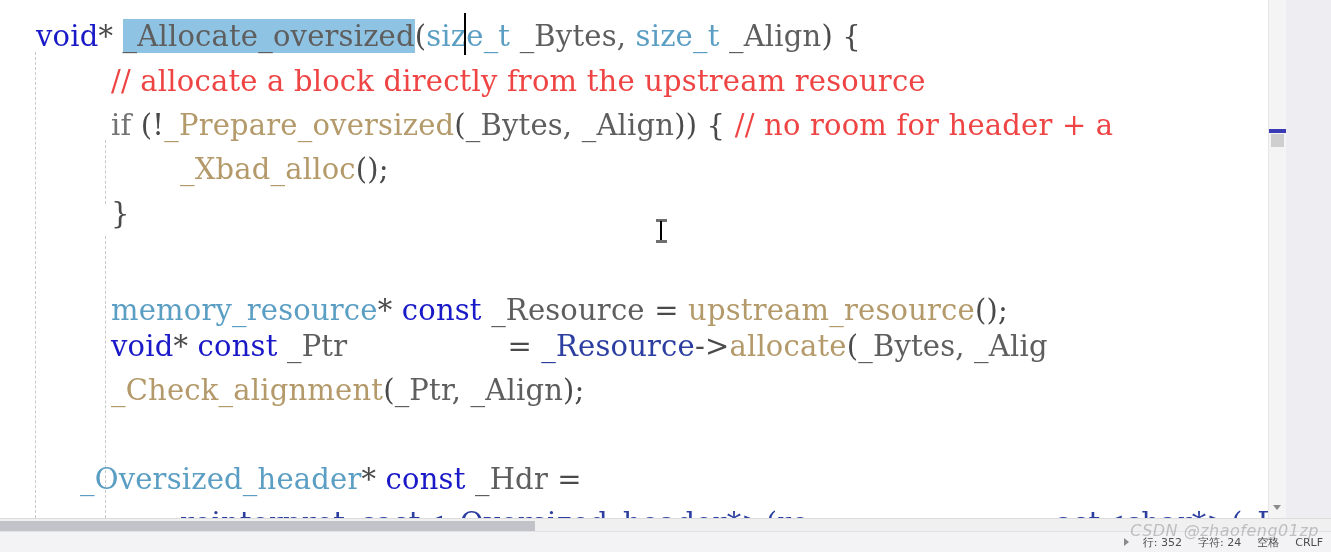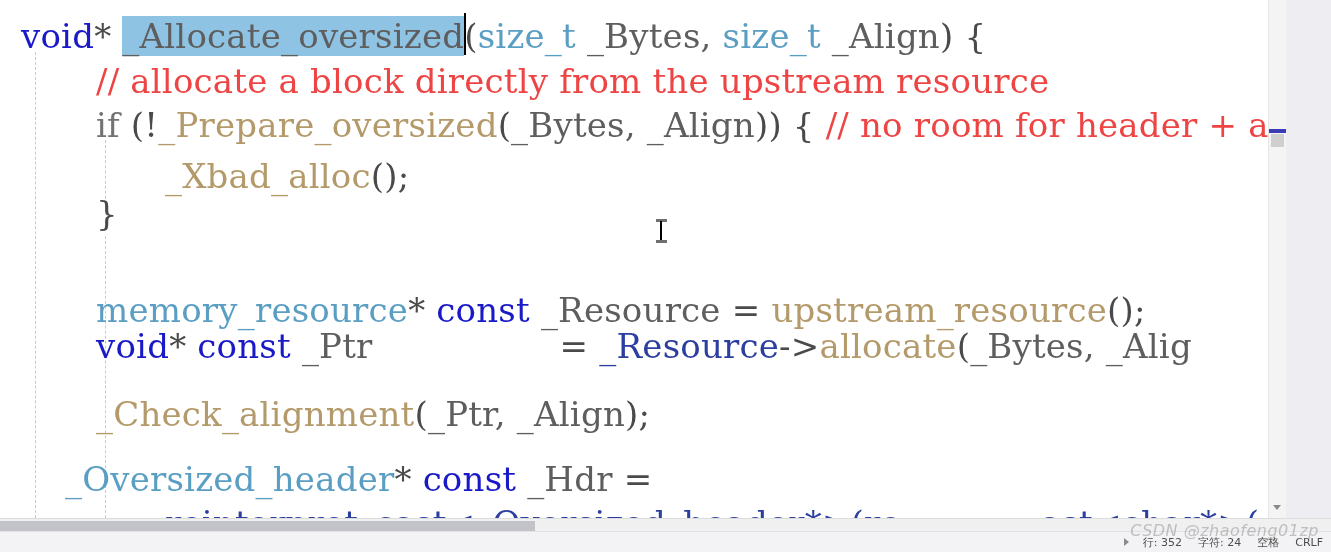--- a/index.html
+++ b/index.html
@@ -37,24 +37,24 @@
   
   .indent-guide {
     position: absolute;
     width: 0;
     border-left: 1px dashed #c9c9c9;
   }
 
   
   .code-line {
     position: absolute;
-    left: 1px;
+    left: 16px;
     white-space: pre;
     font-family: "DejaVu Serif", serif;
-    font-size: 34px;
+    font-size: 29px;
     line-height: 44px;
     letter-spacing: 0.2px;
     color: #4a4a4a;
   }
 
   
   .t-kw      { color: #1919c8; }            
   .t-ctrl    { color: #737373; }            
   .t-comment { color: #ef4444; }            
   .t-type    { color: #5b9ec4; }            
@@ -201,25 +201,25 @@
     <div id="indent-guides">
         <div class="indent-guide" style="left: 35px; top: 52px; height: 466px;"></div>
         <div class="indent-guide" style="left: 105px; top: 140px; height: 64px;"></div>
         <div class="indent-guide" style="left: 105px; top: 236px; height: 282px;"></div>
       </div>
 
     <div id="code-lines">
         <div class="code-line" style="top: 14px; padding-left: 20px;"><span class="t-kw">void</span><span class="t-punc">* </span><span class="sel">_Allocate_oversized</span><span class="t-punc">(</span><span class="t-type">size_t</span><span class="t-id"> _Bytes, </span><span class="t-type">size_t</span><span class="t-id"> _Align</span><span class="t-punc">) {</span></div>
         <div class="code-line" style="top: 59px; padding-left: 95px;"><span class="t-comment">// allocate a block directly from the upstream resource</span></div>
         <div class="code-line" style="top: 103px; padding-left: 95px;"><span class="t-ctrl">if</span><span class="t-punc"> (!</span><span class="t-fn">_Prepare_oversized</span><span class="t-punc">(</span><span class="t-id">_Bytes, _Align</span><span class="t-punc">)) { </span><span class="t-comment">// no room for header + a</span></div>
-        <div class="code-line" style="top: 147px; padding-left: 164px; margin-top: 7px;"><span class="t-fn">_Xbad_alloc</span><span class="t-punc">();</span></div>
+        <div class="code-line" style="top: 147px; padding-left: 164px;"><span class="t-fn">_Xbad_alloc</span><span class="t-punc">();</span></div>
         <div class="code-line" style="top: 191px; padding-left: 95px;"><span class="t-punc">}</span></div>
         <div class="code-line" style="top: 280px; padding-left: 95px; margin-top: 8px;"><span class="t-type">memory_resource</span><span class="t-punc">* </span><span class="t-kw">const</span><span class="t-id"> _Resource</span><span class="t-punc"> = </span><span class="t-fn">upstream_resource</span><span class="t-punc">();</span></div>
         <div class="code-line" style="top: 324px; padding-left: 95px;"><span class="t-kw">void</span><span class="t-punc">* </span><span class="t-kw">const</span><span class="t-id"> _Ptr</span><span class="t-punc">                </span><span class="t-punc"> = </span><span class="t-blue">_Resource</span><span class="t-punc">-&gt;</span><span class="t-fn">allocate</span><span class="t-punc">(</span><span class="t-id">_Bytes, _Alig</span></div>
-        <div class="code-line" style="top: 368px; padding-left: 95px; margin-top: 24px;"><span class="t-fn">_Check_alignment</span><span class="t-punc">(</span><span class="t-id">_Ptr, _Align</span><span class="t-punc">);</span></div>
+        <div class="code-line" style="top: 368px; padding-left: 95px;"><span class="t-fn">_Check_alignment</span><span class="t-punc">(</span><span class="t-id">_Ptr, _Align</span><span class="t-punc">);</span></div>
         <div class="code-line" style="top: 457px; padding-left: 64px;"><span class="t-type">_Oversized_header</span><span class="t-punc">* </span><span class="t-kw">const</span><span class="t-id"> _Hdr</span><span class="t-punc"> =</span></div>
         <div class="code-line" style="top: 501px; padding-left: 164px;"><span class="t-blue">reinterpret_cast&lt;_Oversized_header*&gt;(re</span></div>
         <div class="code-line" style="top: 501px; padding-left: 1040px;"><span class="t-blue">ast&lt;char*&gt;(_Pt</span></div>
       </div>
 
     <div id="text-caret" style="left: 464px; top: 13px; height: 42px;"></div>
 
     <div id="mouse-ibeam" style="left: 656px; top: 219px;">
       <div class="cap-top"></div>
       <div class="bar"></div>

